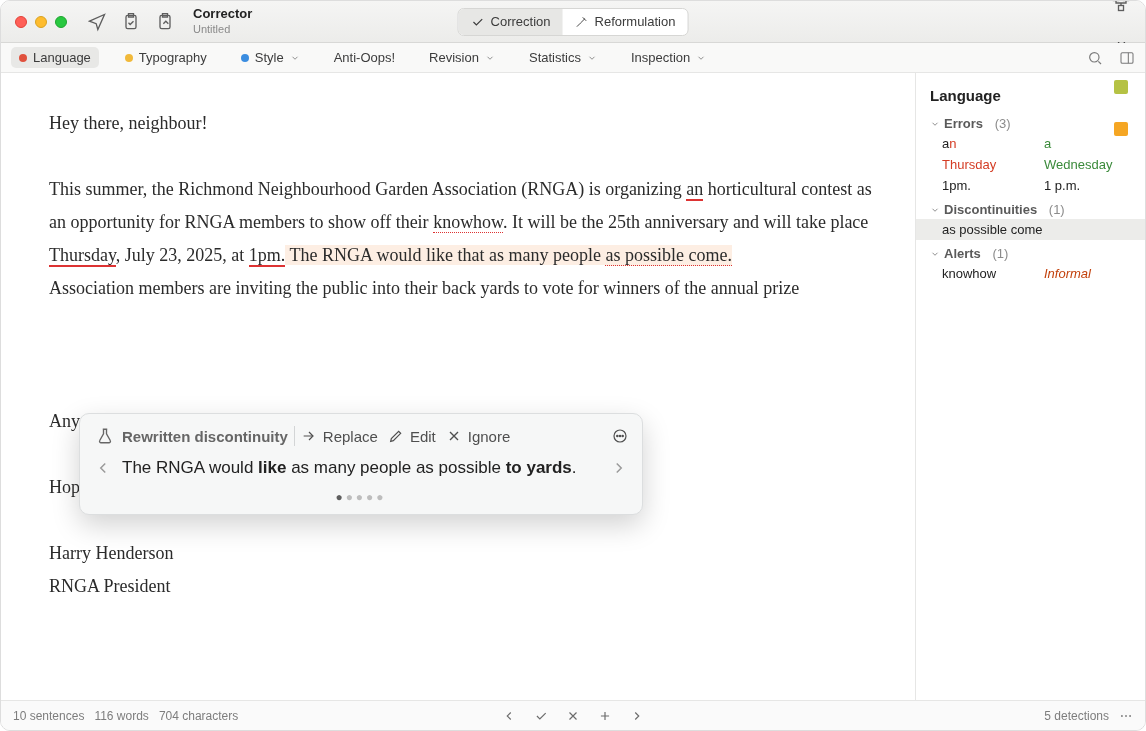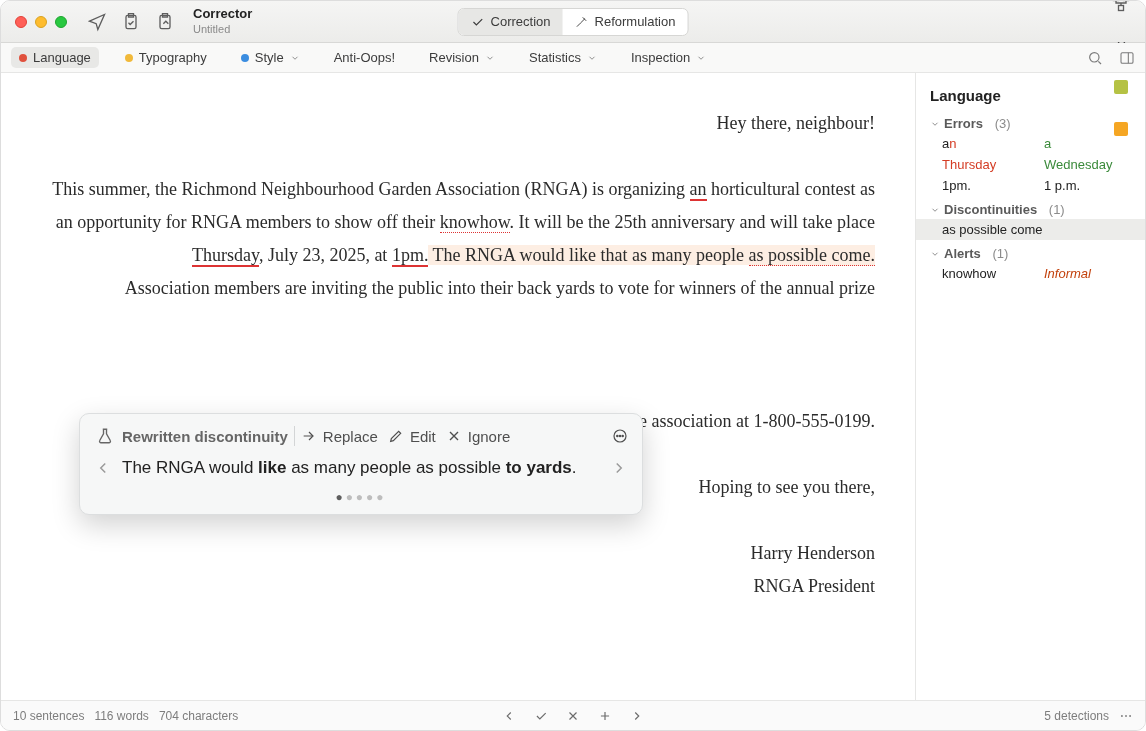--- a/index.html
+++ b/index.html
@@ -35,21 +35,21 @@
   .tab .bullet { width:8px; height:8px; border-radius:50%;}
   .bullet.red { background:#e0513d;}
   .bullet.yellow { background:#f1b93a;}
   .bullet.blue { background:#3b8de0;}
   .chev { width:10px; height:10px; color:#7a7a7a;}
   .tabbar-right { margin-left:auto; display:flex; gap:16px; color:#7a7a7a;}
 
   
   .main { flex:1; display:flex; overflow:hidden;}
   .editor { flex:1; position:relative; overflow:hidden;}
-  .editor-content { padding:34px 40px 0 48px; font-size:18px; line-height:33px; color:#2b2b2b; font-family: Georgia, "Times New Roman", serif; text-align: right;}
+  .editor-content { padding:34px 40px 0 48px; font-size:18px; line-height:33px; color:#2b2b2b; font-family: Georgia, "Times New Roman", serif;}
   .para { margin-bottom:0;}
   .err-und { border-bottom:2px solid #d33; padding-bottom:0px;}
   .info-und { border-bottom:1px dotted #d33;}
   .hl { background:#fdeee3;}
 
   
   .popover { position:absolute; left:78px; top:340px; width:564px; background:#f6f7f7; border:1px solid #dcdedf; border-radius:10px; box-shadow:0 10px 28px rgba(0,0,0,.18); padding:12px 0 10px 0; font-family:-apple-system,sans-serif;}
   .pop-head { display:flex; align-items:center; padding:0 14px 0 16px; gap:0; color:#4a4a4a;}
   .pop-title { font-weight:600; font-size:15px; color:#666; display:flex; align-items:center; gap:8px;}
   .vsep { width:1px; height:20px; background:#d3d5d6; margin:0 6px;}

